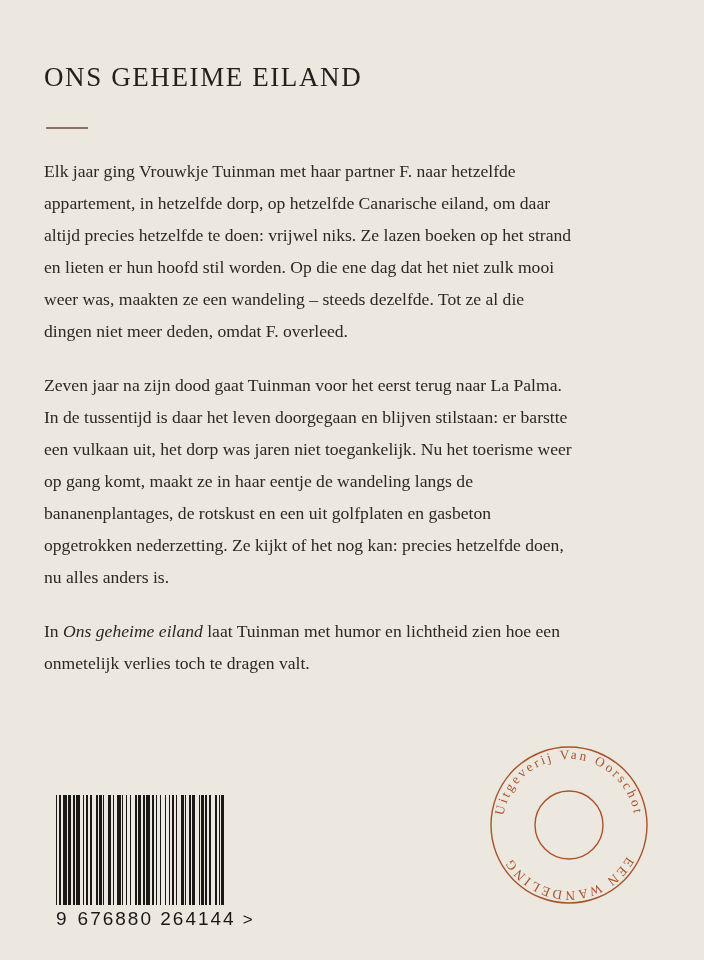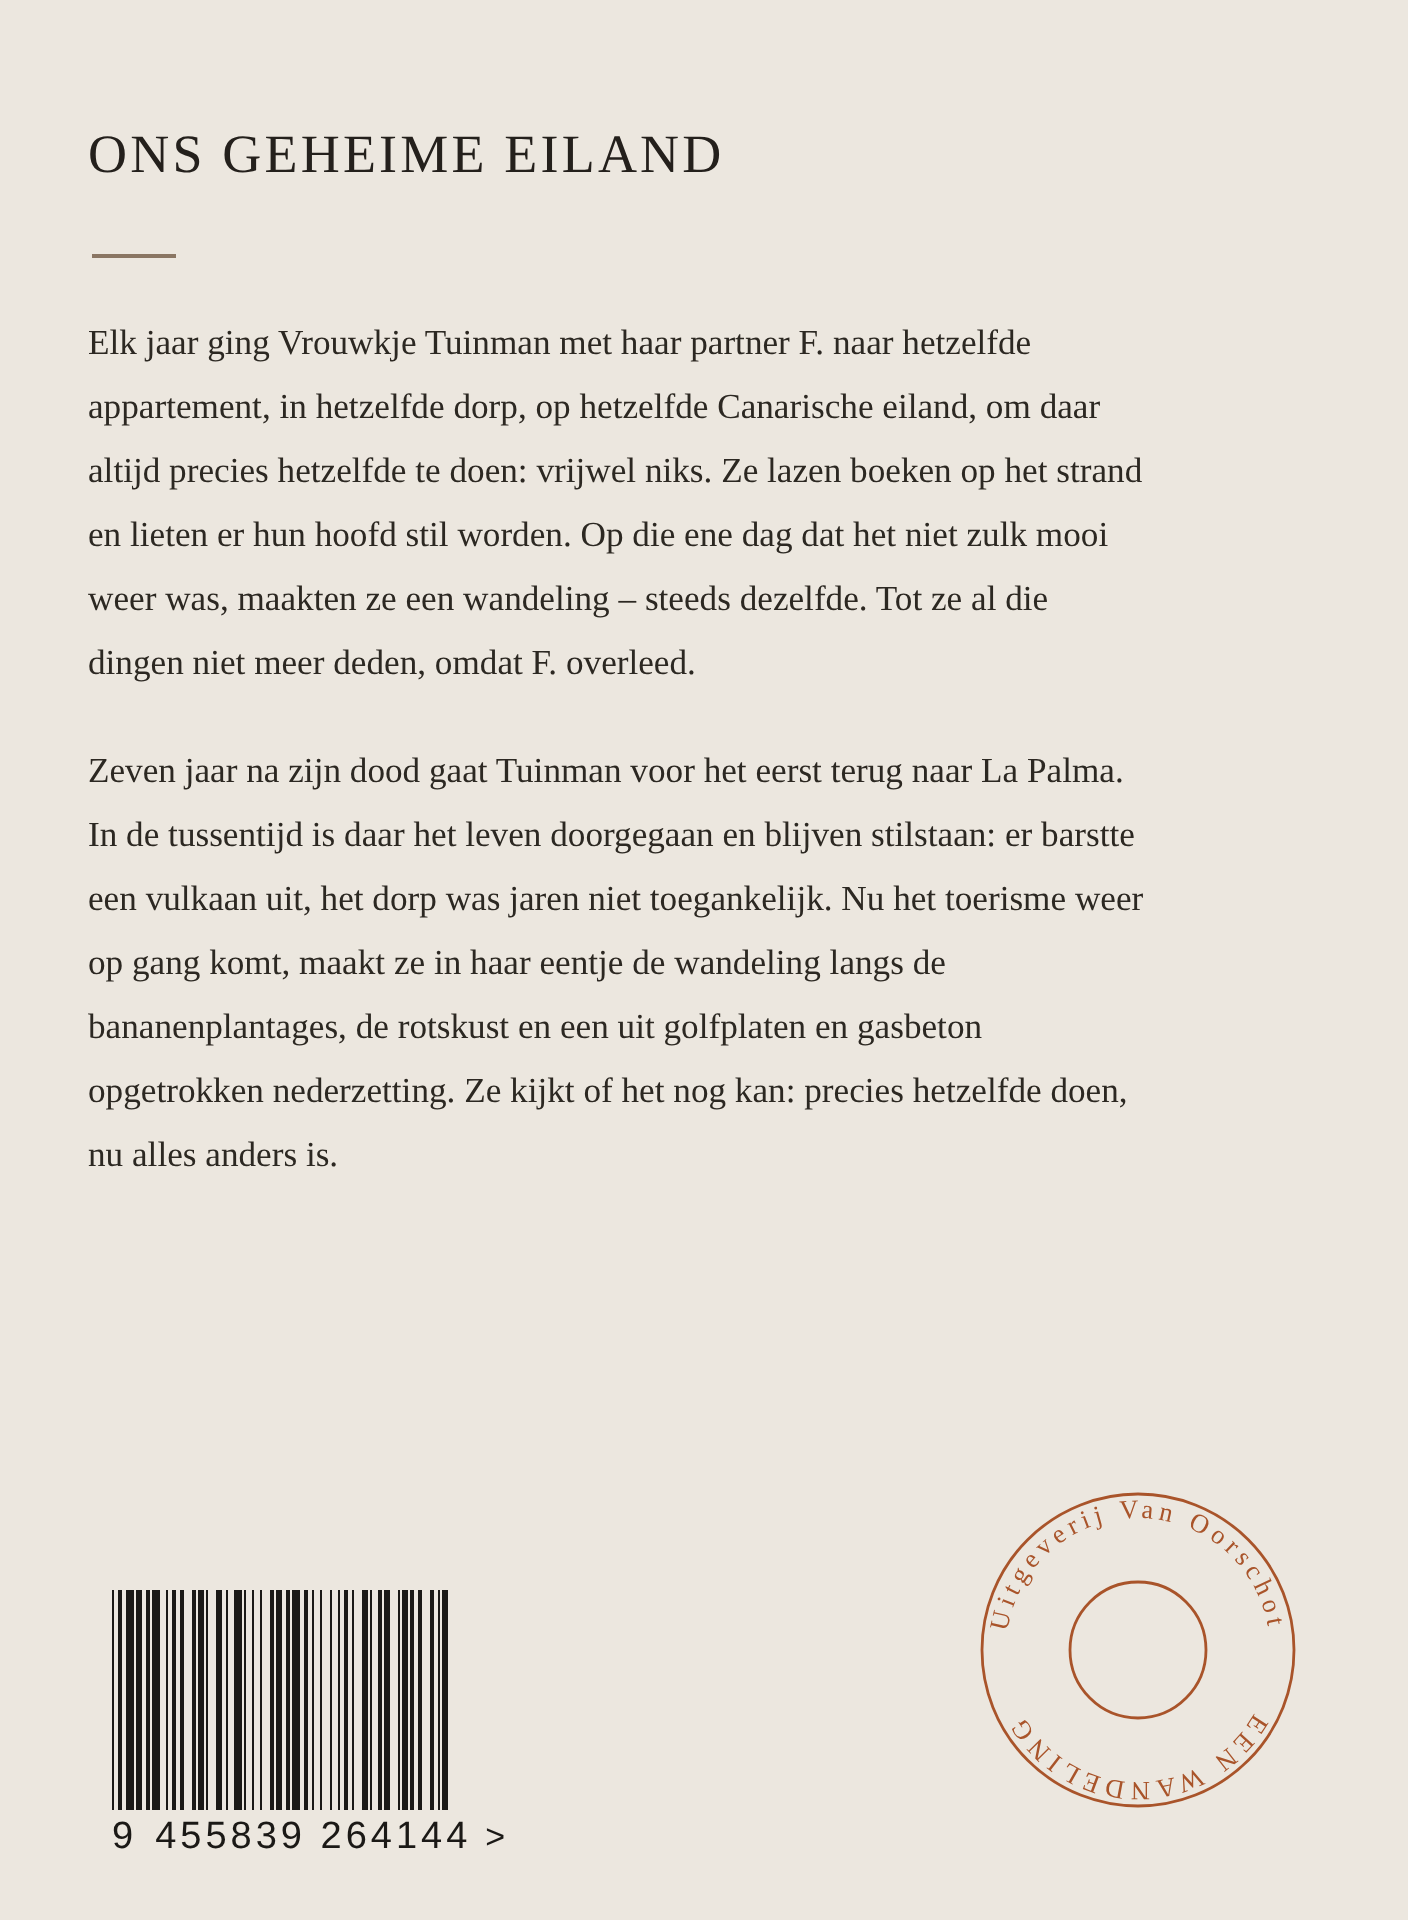--- a/index.html
+++ b/index.html
@@ -113,20 +113,21 @@
 
 <div class="page">
 
   <h1 class="title">ONS GEHEIME EILAND</h1>
 
   <div class="rule"></div>
 
   <div class="blurb">
     <p>Elk jaar ging Vrouwkje Tuinman met haar partner F. naar hetzelfde appartement, in hetzelfde dorp, op hetzelfde Canarische eiland, om daar altijd precies hetzelfde te doen: vrijwel niks. Ze lazen boeken op het strand en lieten er hun hoofd stil worden. Op die ene dag dat het niet zulk mooi weer was, maakten ze een wandeling – steeds dezelfde. Tot ze al die dingen niet meer deden, omdat F. overleed.</p>
     <p>Zeven jaar na zijn dood gaat Tuinman voor het eerst terug naar La Palma. In de tussentijd is daar het leven doorgegaan en blijven stilstaan: er barstte een vulkaan uit, het dorp was jaren niet toegankelijk. Nu het toerisme weer op gang komt, maakt ze in haar eentje de wandeling langs de bananenplantages, de rotskust en een uit golfplaten en gasbeton opgetrokken nederzetting. Ze kijkt of het nog kan: precies hetzelfde doen, nu alles anders is.</p>
+    <p><span>In </span><em>Ons geheime eiland</em><span> laat Tuinman met humor en lichtheid zien hoe een onmetelijk verlies toch te dragen valt.</span></p>
   </div>
 
   <div class="barcode-block">
     <div class="barcode-bars" id="barcode-bars">
         <span style="width:1.35px;"></span>
         <span style="width:1.35px;background:transparent;"></span>
         <span style="width:2.70px;"></span>
         <span style="width:1.35px;background:transparent;"></span>
         <span style="width:4.05px;"></span>
         <span style="width:1.35px;background:transparent;"></span>
@@ -200,21 +201,21 @@
         <span style="width:4.05px;background:transparent;"></span>
         <span style="width:2.70px;"></span>
         <span style="width:1.35px;background:transparent;"></span>
         <span style="width:1.35px;"></span>
         <span style="width:1.35px;background:transparent;"></span>
         <span style="width:2.70px;"></span>
         <span style="width:1.35px;background:transparent;"></span>
       </div>
     <div class="barcode-digits">
       <span class="lead">9</span>
-      <span class="main">455839 264144</span>
+      <span class="main">676880 264144</span>
       <span class="tail">&gt;</span>
     </div>
   </div>
 
   <div class="seal">
     <svg width="186" height="186" viewBox="0 0 186 186" aria-hidden="true">
       <defs>
         <path id="arcTop" d="M 93,93 m -66,0 a 66,66 0 1,1 132,0" fill="none"></path>
         <path id="arcBottom" d="M 93,93 m 66,0 a 66,66 0 1,1 -132,0" fill="none"></path>
       </defs>

